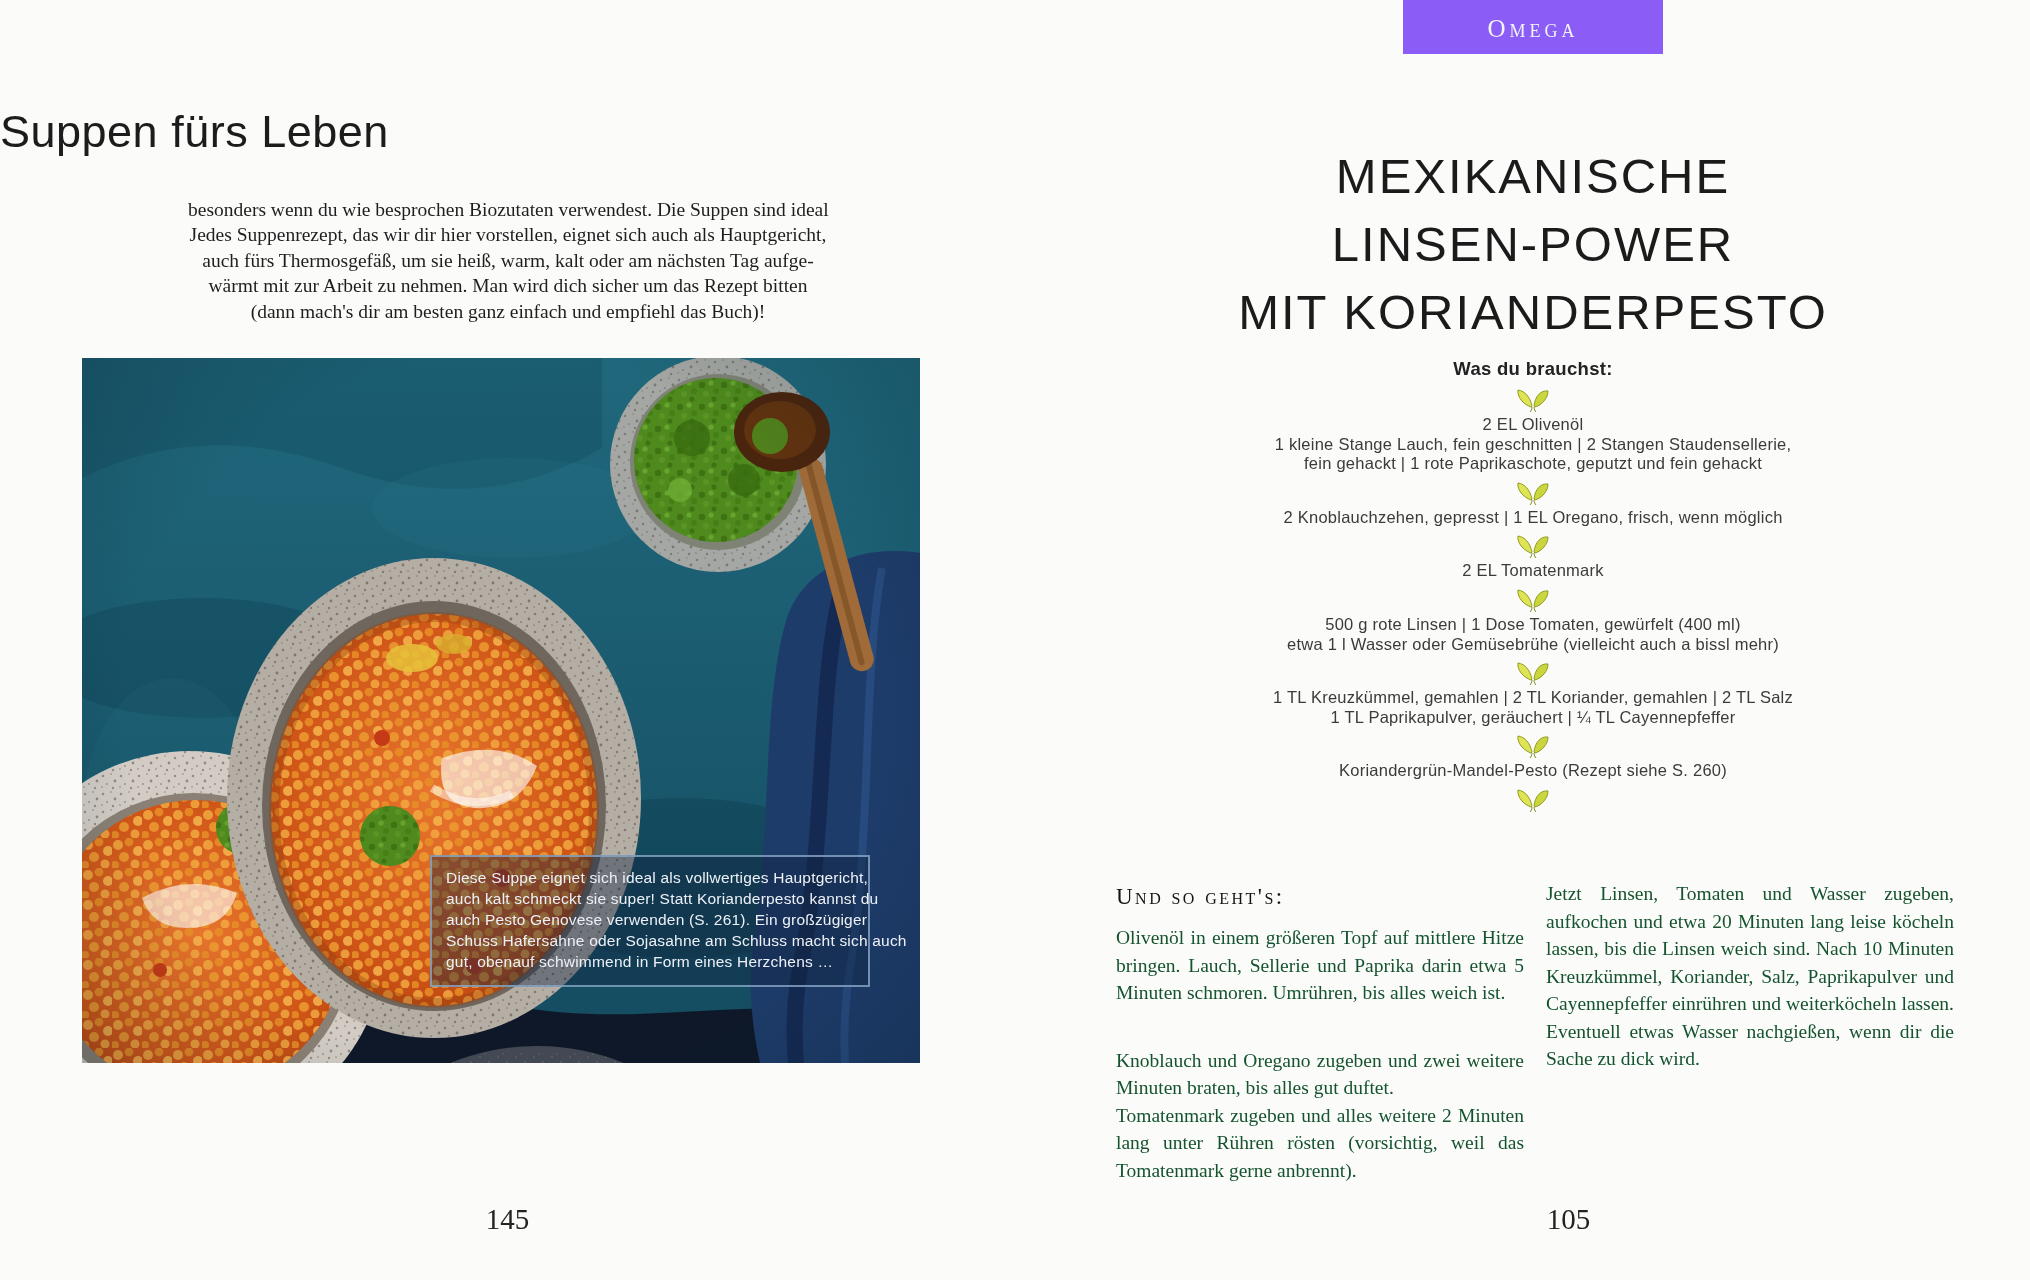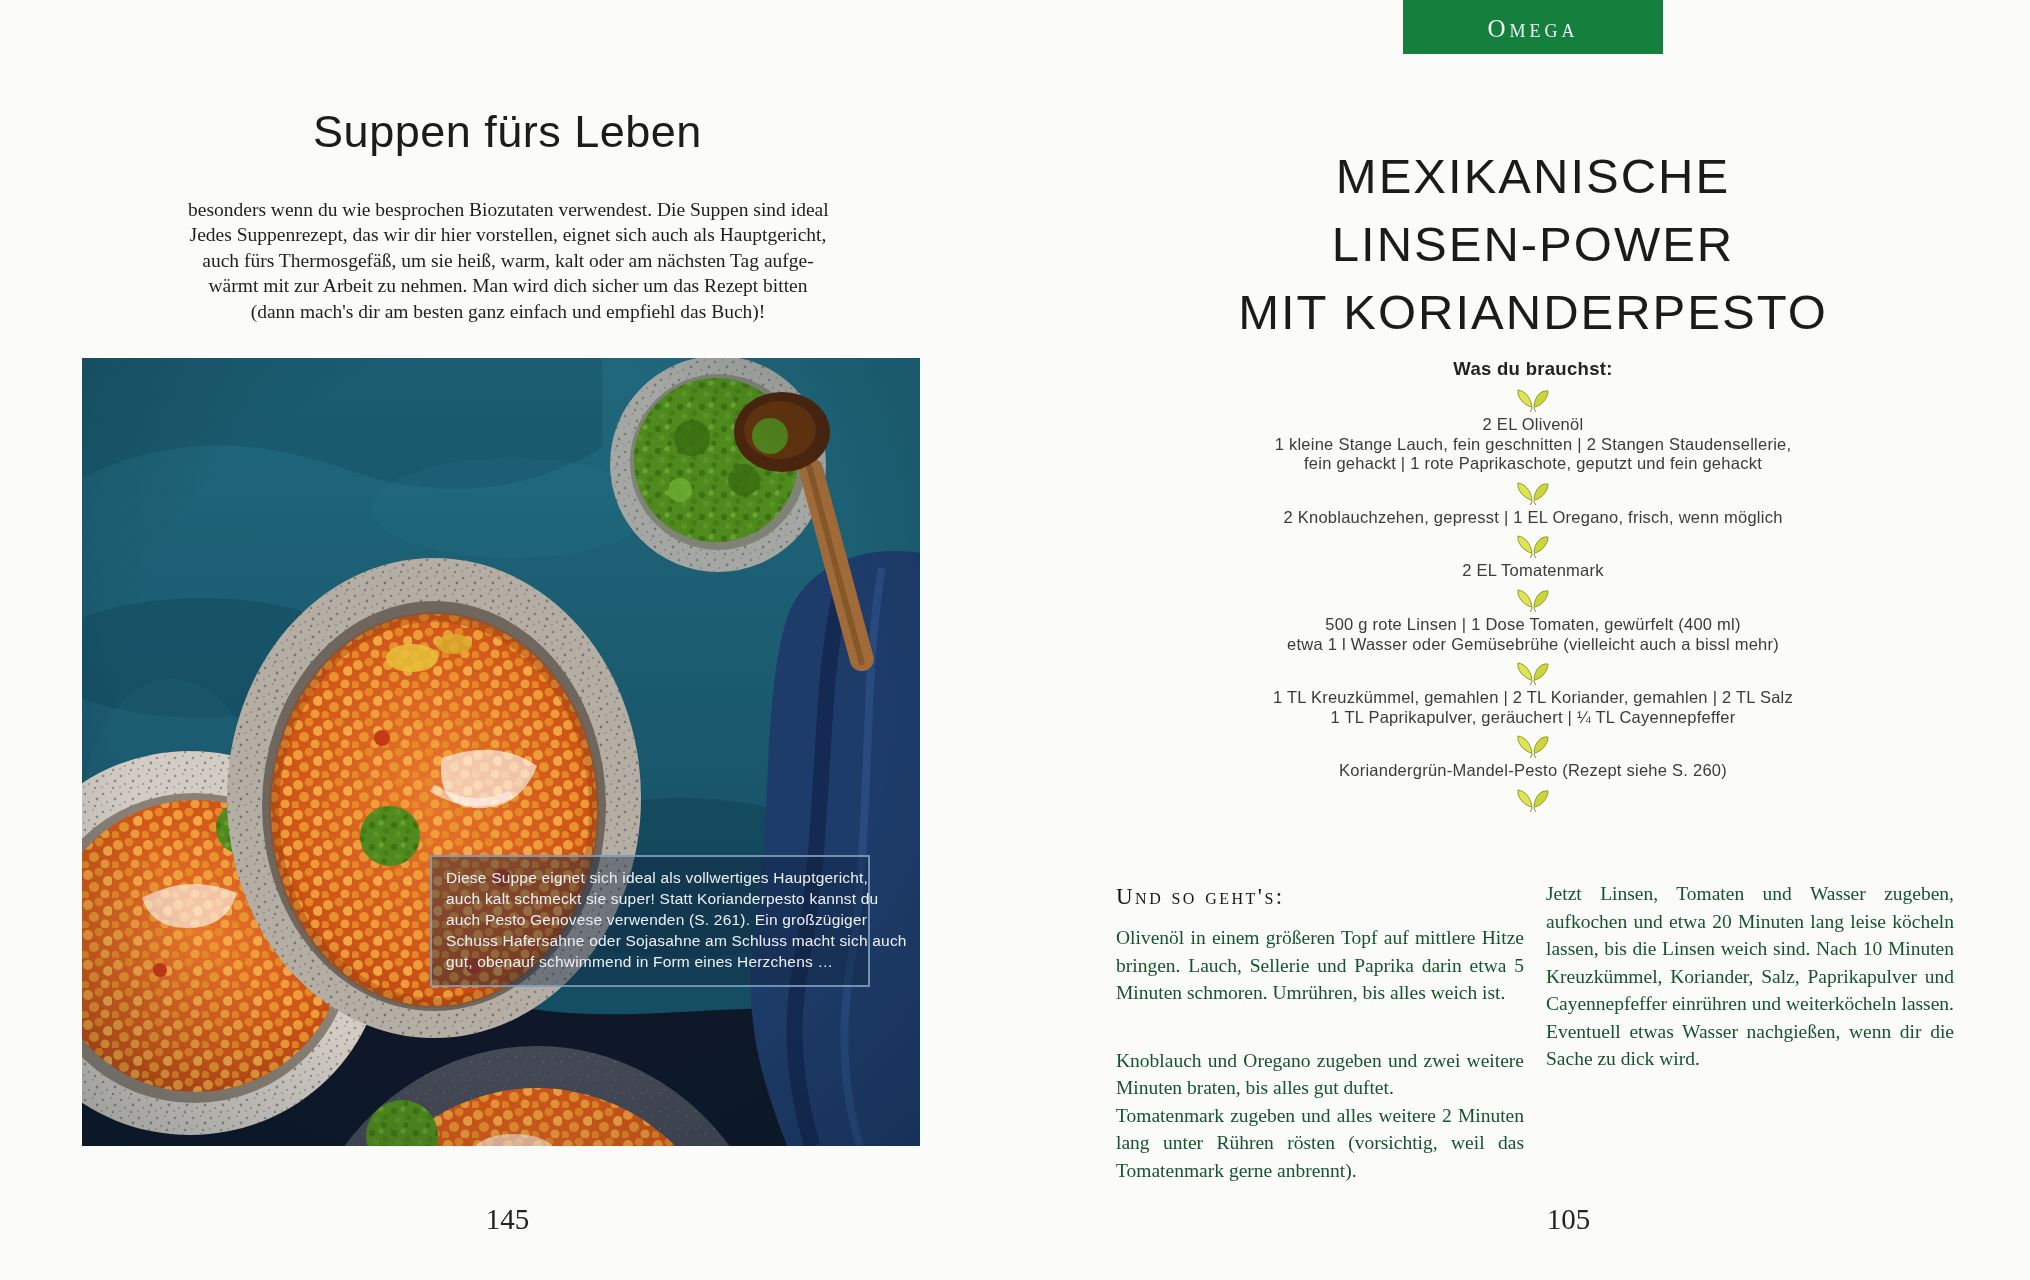--- a/index.html
+++ b/index.html
@@ -2,51 +2,51 @@
 <html lang="de"><head>
 <meta charset="utf-8">
 <style>
   html,body{margin:0;padding:0;background:#e8e8e6;}
   #spread{
     position:relative;width:2030px;height:1280px;background:#fbfbfa;
     font-family:"Liberation Sans",sans-serif;overflow:hidden;
   }
   
   .left-title{
-    position:absolute;left:0;top:106px;width:1015px;margin:0;text-align:center;
+    position:absolute;left:0;top:106px;width:1015px;margin:0;
     font-size:45px;font-weight:500;letter-spacing:.5px;color:#1c1c1c;
     font-family:"Liberation Sans",sans-serif;
   }
   .intro{
     position:absolute;left:188px;top:197px;width:640px;text-align:center;
     font-family:"Liberation Serif",serif;font-size:19.5px;line-height:25.4px;color:#1e1e1e;
   }
   .intro-line{white-space:nowrap;}
   .photo{
-    position:absolute;left:82px;top:358px;width:838px;height:788px;margin:0;
+    position:absolute;left:82px;top:358px;width:838px;height:705px;margin:0;
     overflow:hidden;background:#17536a;
   }
   .photo svg{display:block;}
   .note{
     position:absolute;left:348px;top:497px;width:440px;height:132px;box-sizing:border-box;
     background:rgba(16,36,64,.42);border:2px solid rgba(138,169,201,.8);
     padding:10px 14px;
   }
   .note-line{
     font-size:15.5px;line-height:21px;color:#edf1f7;letter-spacing:.2px;white-space:nowrap;
   }
   .pagenum{
     position:absolute;top:1203px;font-family:"Liberation Serif",serif;
     font-size:29px;color:#232323;text-align:center;
   }
   .left-num{left:0;width:1015px;}
   .right-num{left:1061px;width:1015px;}
   
   .tab{
-    position:absolute;left:1403px;top:0;width:260px;height:54px;background:#15803d;
+    position:absolute;left:1403px;top:0;width:260px;height:54px;background:#8b5cf6;
     text-align:center;
   }
   .tab span{
     font-family:"Liberation Serif",serif;font-variant:small-caps;font-size:25px;
     letter-spacing:4px;color:#f1f3f5;line-height:58px;
   }
   .recipe-title{
     position:absolute;left:1028px;top:142px;width:1010px;margin:0;text-align:center;
     font-size:49px;font-weight:500;letter-spacing:2px;line-height:68px;color:#1b1b1b;
   }

